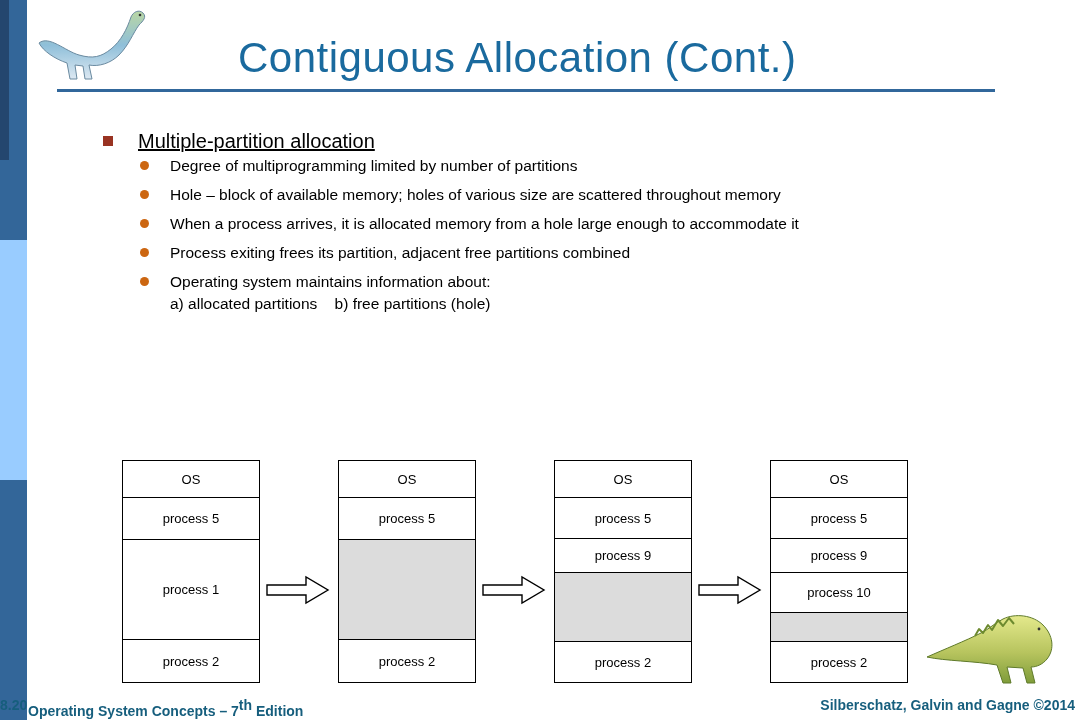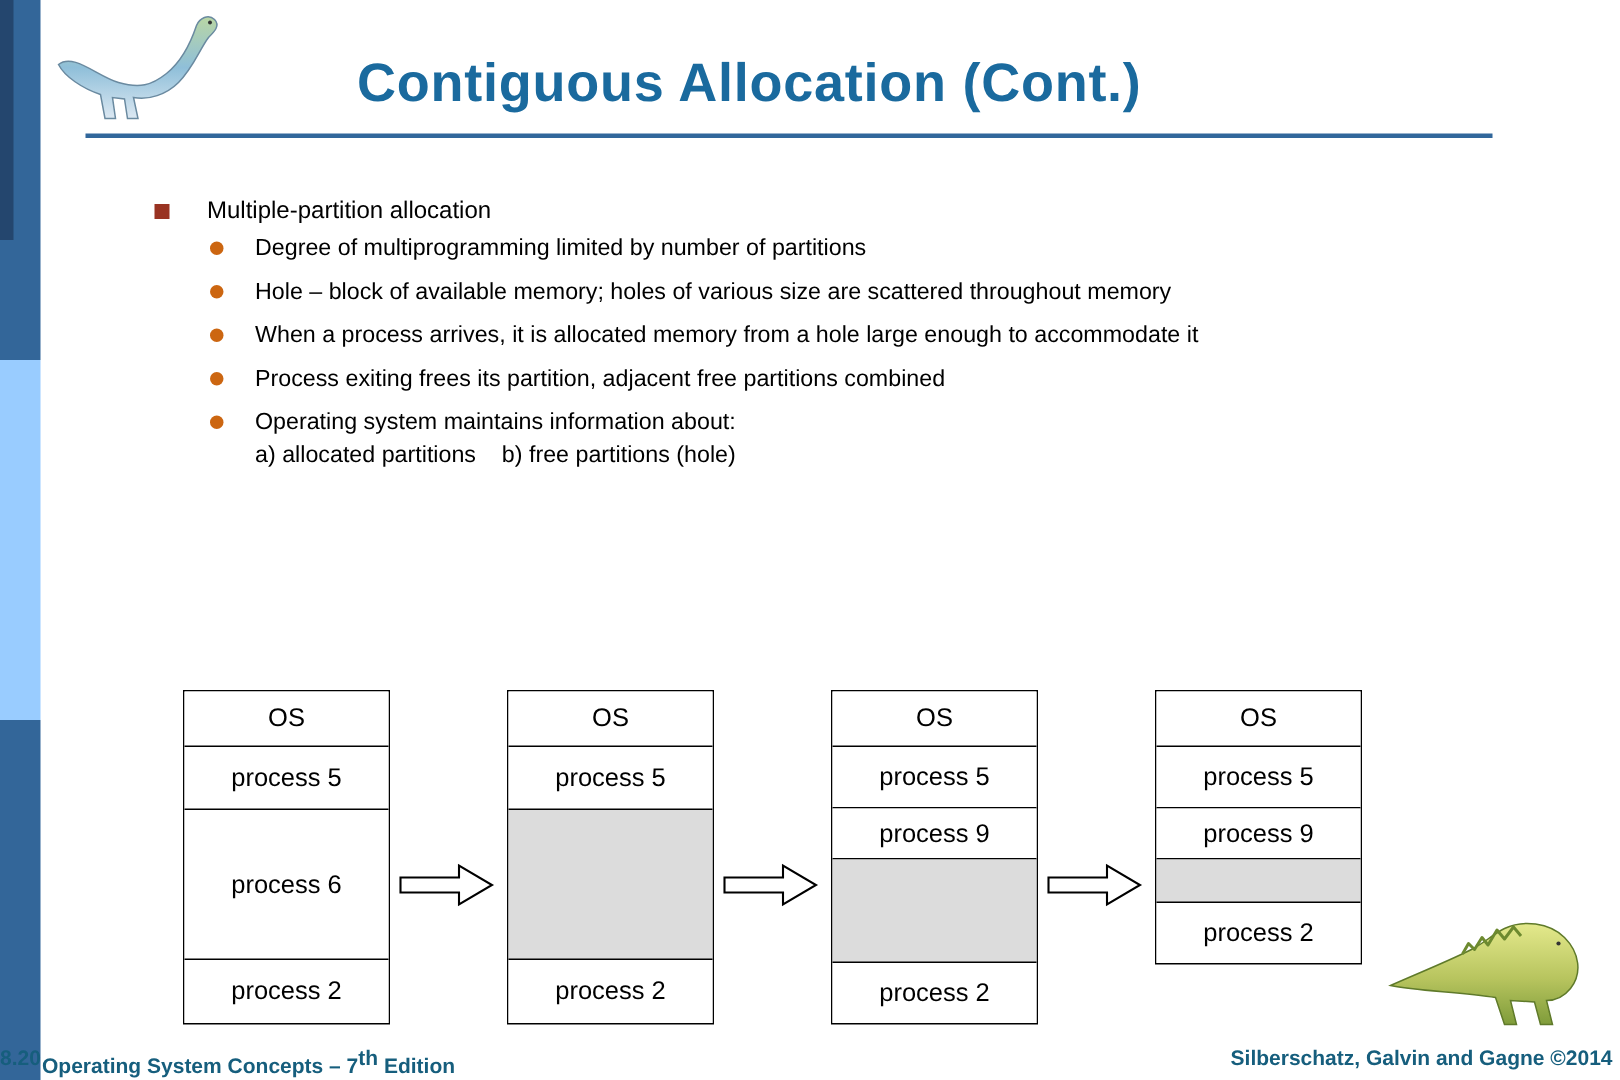--- a/index.html
+++ b/index.html
@@ -8,36 +8,36 @@
     font-family:"Liberation Sans", sans-serif;color:#000;
   }
   
   .rail-seg{position:absolute;left:0;width:27px;}
   #rail-top{top:0;height:240px;background:var(--rail-blue,#336699);}
   #rail-edge{position:absolute;left:0;top:0;width:9px;height:160px;background:var(--rail-dark-edge,#24466e);}
   #rail-mid{top:240px;height:240px;background:var(--rail-light-blue,#99ccff);}
   #rail-bot{top:480px;height:240px;background:var(--rail-blue,#336699);}
   
   #title{
-    position:absolute;left:238px;top:34px;font-size:36px;font-weight:bold;
+    position:absolute;left:238px;top:34px;font-size:42px;font-weight:normal;
     letter-spacing:0.5px;color:var(--title-text,#1a6a9e);white-space:nowrap;
   }
   #title-rule{position:absolute;left:57px;top:89px;width:938px;height:3px;background:var(--rule,#31679b);}
   
   .l1-row{position:absolute;left:103px;top:131px;display:flex;align-items:flex-start;}
   .l1-bullet{width:10px;height:10px;background:var(--bullet-square,#993322);margin-top:5px;flex:0 0 auto;}
-  .l1-text{margin-left:25px;font-size:16px;line-height:20px;white-space:nowrap;}
+  .l1-text{margin-left:25px;font-size:20px;line-height:20px;white-space:nowrap;text-decoration:underline;}
   .l2-row{position:absolute;left:140px;display:flex;align-items:flex-start;}
   .l2-bullet{width:9px;height:9px;border-radius:50%;background:var(--bullet-dot,#cc6611);margin-top:6px;flex:0 0 auto;}
   .l2-text{margin-left:21px;font-size:15.5px;line-height:22px;white-space:pre-wrap;}
   
   .mem-col{position:absolute;border:1px solid #000;box-sizing:content-box;background:#fff;}
   .mem-cell{
     box-sizing:border-box;border-bottom:1px solid #000;display:flex;align-items:center;justify-content:center;
-    font-size:17px;background:#fff;
+    font-size:13px;background:#fff;
   }
   .mem-cell:last-child{border-bottom:none;}
   .mem-cell.hole{background:var(--hole-fill,#dcdcdc);}
   .arrow{position:absolute;width:64px;height:30px;}
   
   .footer-text{
     position:absolute;top:697px;font-size:14px;font-weight:bold;
     color:var(--footer-text,#165e7d);white-space:nowrap;
   }
   #footer-left{left:28px;}
@@ -102,21 +102,21 @@
 
   <div id="memory-diagram">
       <div class="mem-col" style="left: 122px; top: 460px; width: 136px;">
         <div class="mem-cell" style="height: 37px;">
           <span>OS</span>
         </div>
         <div class="mem-cell" style="height: 42px;">
           <span>process 5</span>
         </div>
         <div class="mem-cell" style="height: 100px;">
-          <span>process 6</span>
+          <span>process 1</span>
         </div>
         <div class="mem-cell" style="height: 42px;">
           <span>process 2</span>
         </div>
       </div>
       <div class="mem-col" style="left: 338px; top: 460px; width: 136px;">
         <div class="mem-cell" style="height: 37px;">
           <span>OS</span>
         </div>
         <div class="mem-cell" style="height: 42px;">
@@ -144,20 +144,23 @@
       </div>
       <div class="mem-col" style="left: 770px; top: 460px; width: 136px;">
         <div class="mem-cell" style="height: 37px;">
           <span>OS</span>
         </div>
         <div class="mem-cell" style="height: 41px;">
           <span>process 5</span>
         </div>
         <div class="mem-cell" style="height: 34px;">
           <span>process 9</span>
+        </div>
+        <div class="mem-cell" style="height: 40px;">
+          <span>process 10</span>
         </div>
         <div class="mem-cell hole" style="height: 29px;"></div>
         <div class="mem-cell" style="height: 40px;">
           <span>process 2</span>
         </div>
       </div>
       <div class="arrow" style="left: 266px; top: 575px;">
         <svg viewBox="0 0 64 30" width="64" height="30">
           <polygon points="1,10 40,10 40,2 62,15 40,28 40,20 1,20" fill="#ffffff" stroke="#000000" stroke-width="1.4" stroke-linejoin="miter"></polygon>
         </svg>

